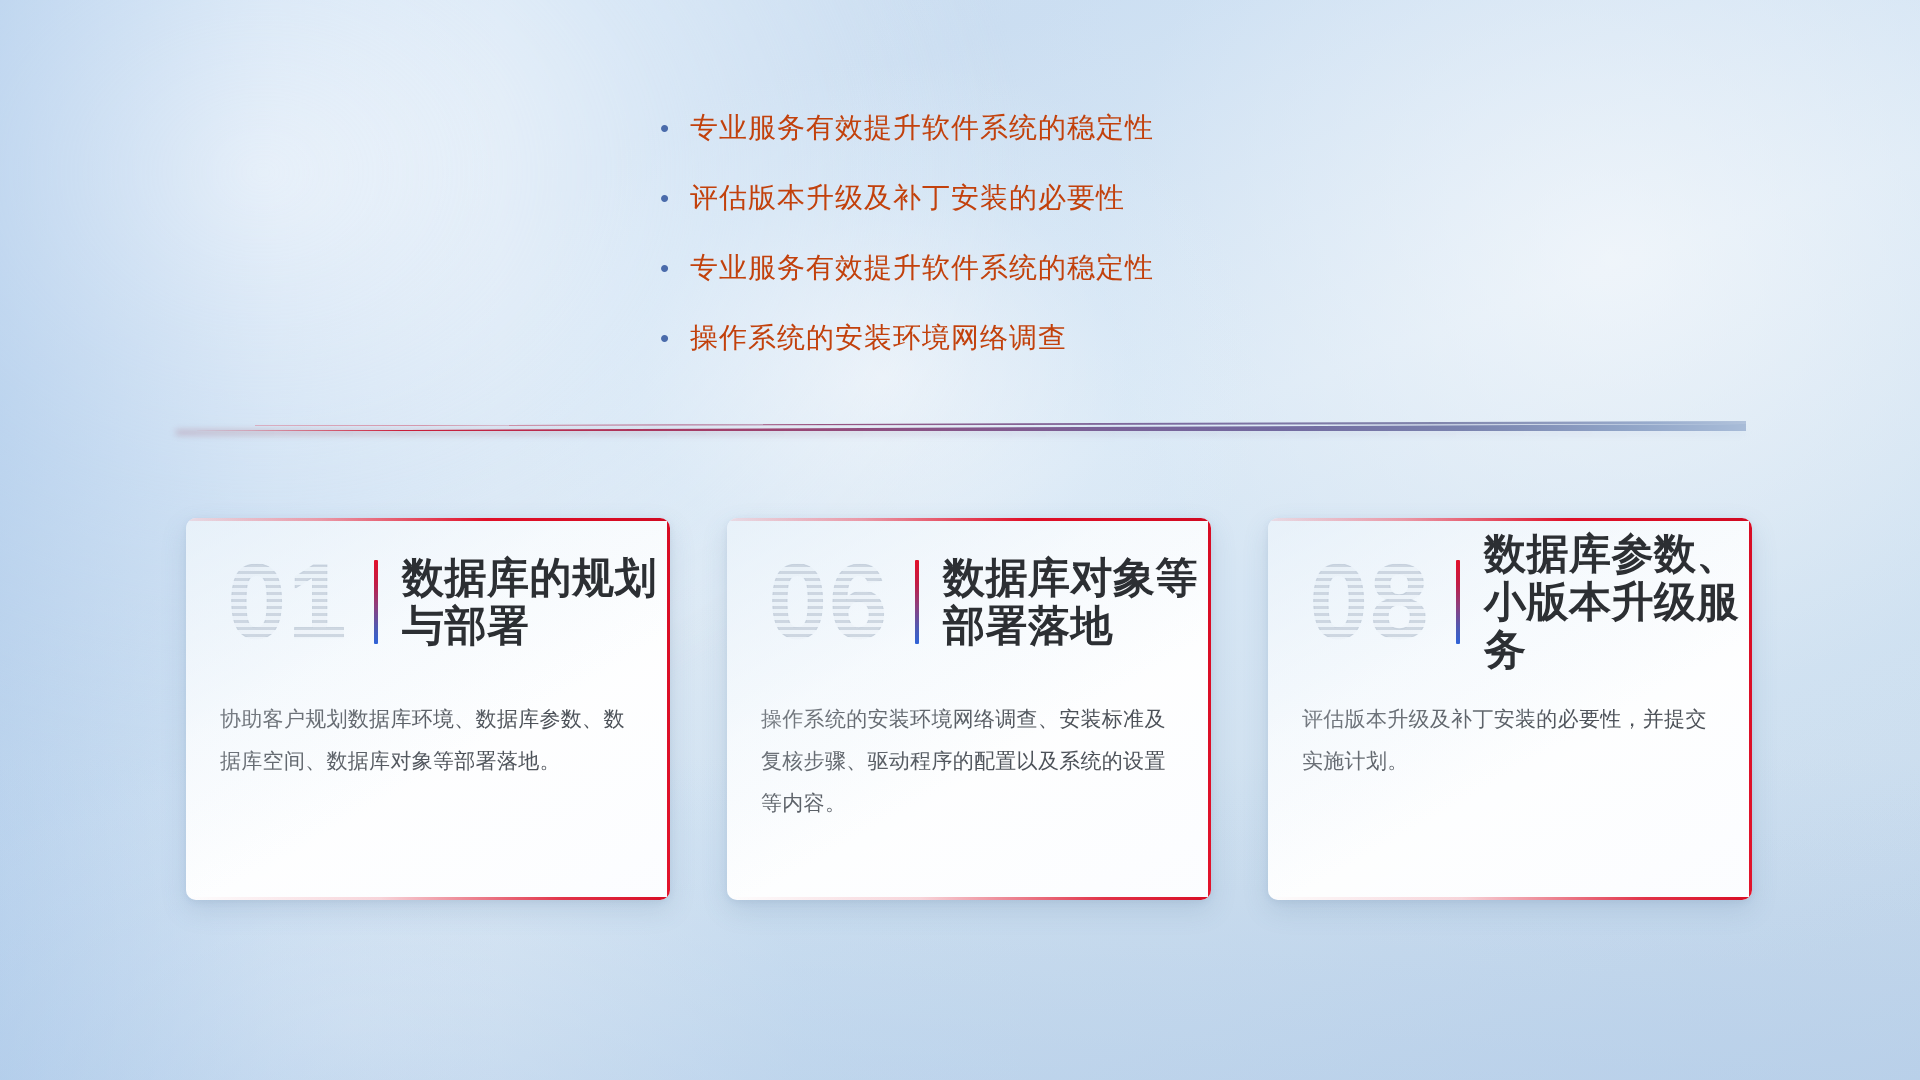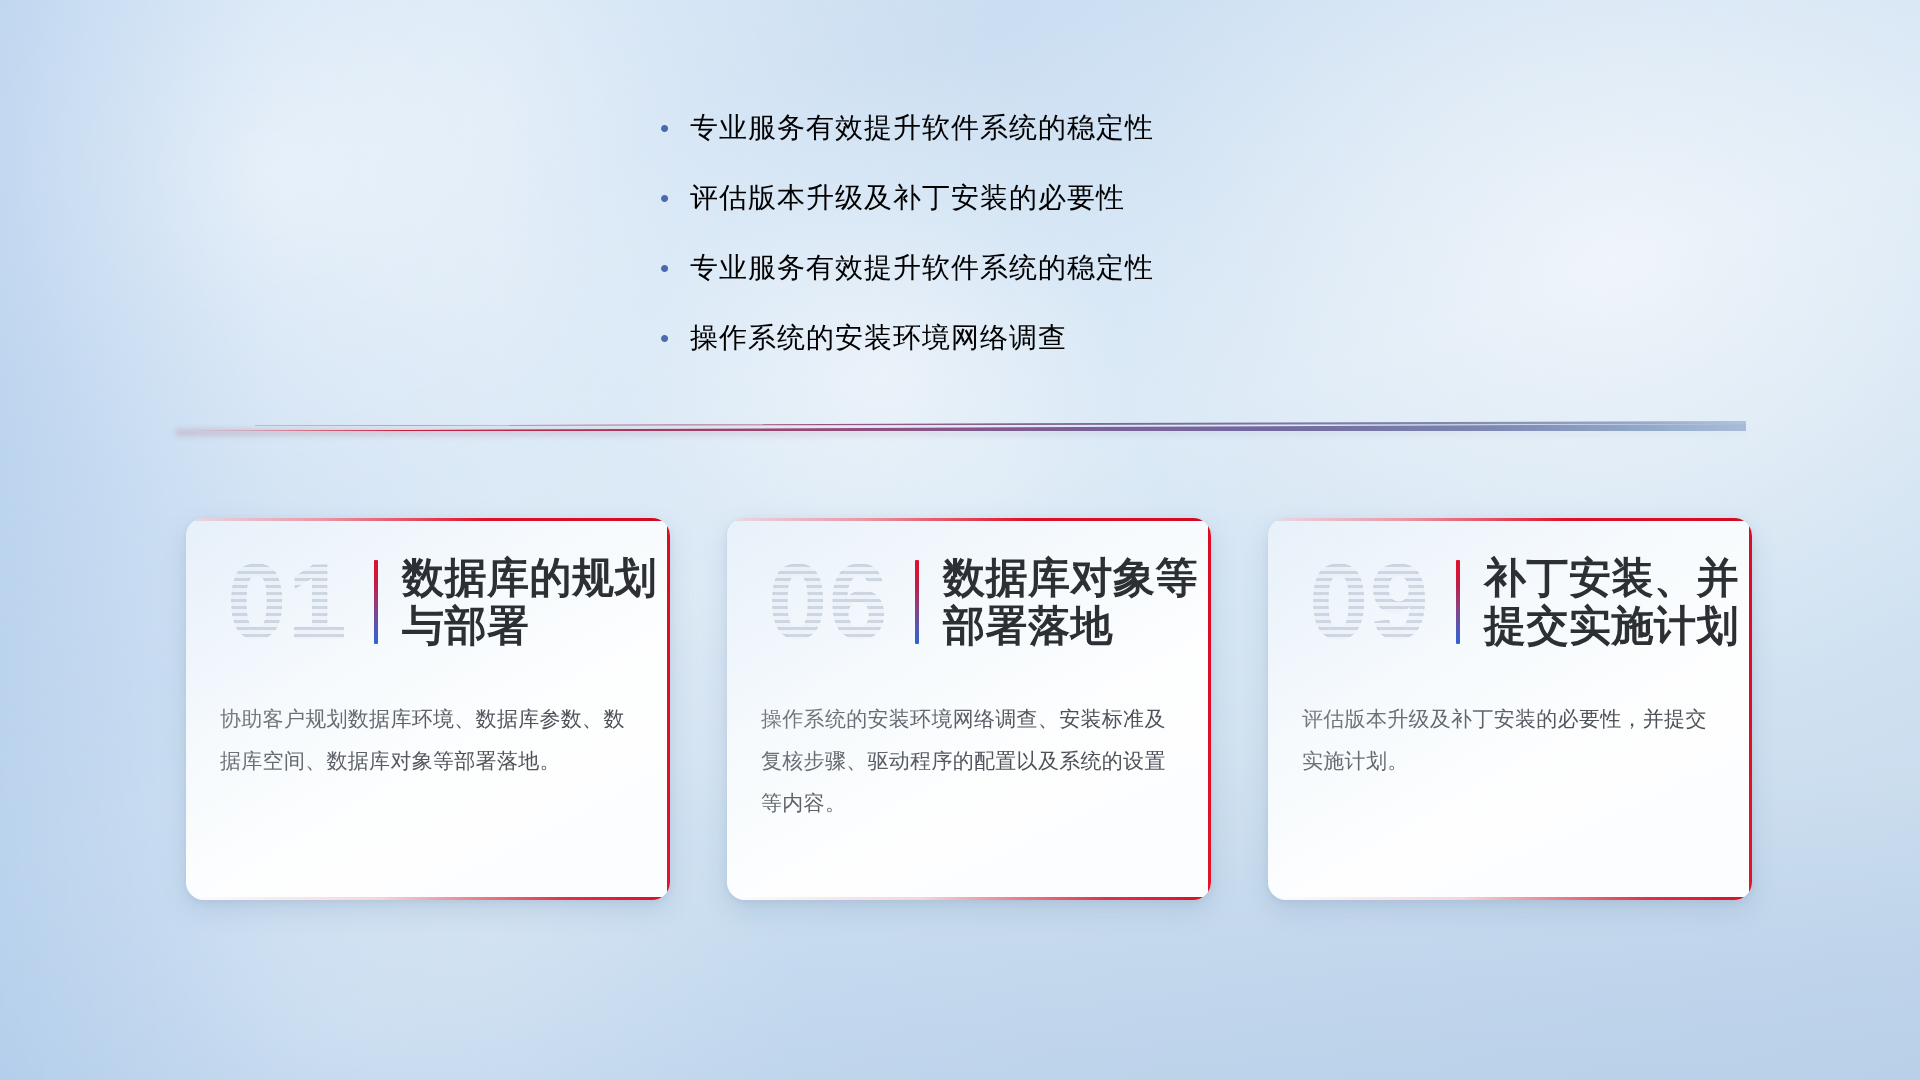--- a/index.html
+++ b/index.html
@@ -53,21 +53,21 @@
     display:flex; align-items:flex-start;
     margin-bottom:30px;
   }
   .bullet-dot{
     width:30px; flex:0 0 30px;
     font-size:26px; line-height:40px; color:#4a6bab;
     text-align:left;
   }
   .bullet-text{
     font-size:28px; line-height:40px;
-    color:#000000; letter-spacing:1px; font-weight:400;
+    color:#c2410c; letter-spacing:1px; font-weight:400;
     white-space:nowrap;
   }
 
   
   .divider-wrap{
     position:absolute; left:176px; top:418px; width:1570px; height:18px;
   }
   .divider-main{
     position:absolute; left:0; top:6px; width:100%; height:7px;
     background:linear-gradient(90deg,
@@ -90,21 +90,21 @@
   }
 
   
   .cards{
     position:absolute; left:186px; top:518px;
     display:flex; gap:57px;
   }
   .card{
     position:relative;
     width:484px; height:382px;
-    border-radius:18px;
+    border-radius:10px;
     background:linear-gradient(152deg,
        rgba(255,255,255,.86) 0%,
        rgba(250,252,254,.92) 30%,
        rgba(255,255,255,.97) 62%,
        rgba(252,253,255,.99) 100%);
     box-shadow:0 10px 26px rgba(80,110,150,.17), 0 2px 6px rgba(80,110,150,.10);
     overflow:hidden;
   }
   
   .card-edge-top{
@@ -240,20 +240,20 @@
     </div>
     <div class="card-body">操作系统的安装环境网络调查、安装标准及复核步骤、驱动程序的配置以及系统的设置等内容。</div>
   </div>
 
   <div class="card">
     <div class="card-gloss"></div>
     <div class="card-edge-top"></div>
     <div class="card-edge-right"></div>
     <div class="card-edge-bottom"></div>
     <div class="card-head">
-      <div class="ghost-num">09</div>
+      <div class="ghost-num">08</div>
       <div class="head-bar"></div>
-      <div class="card-title">补丁安装、并提交实施计划</div>
+      <div class="card-title">数据库参数、小版本升级服务</div>
     </div>
     <div class="card-body">评估版本升级及补丁安装的必要性，并提交实施计划。</div>
   </div>
 
 </div>
 
 </body></html>

